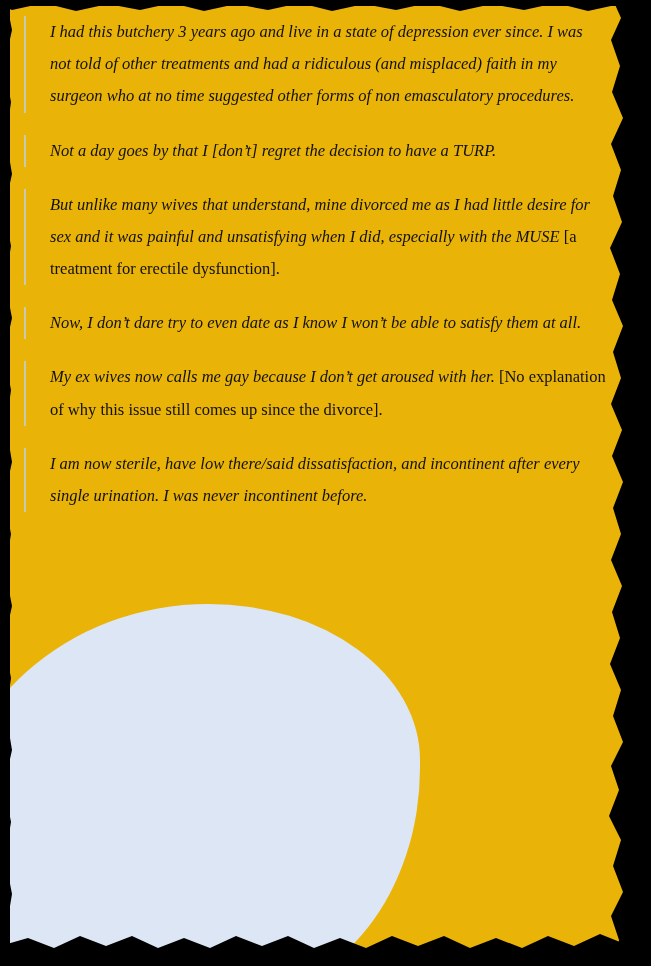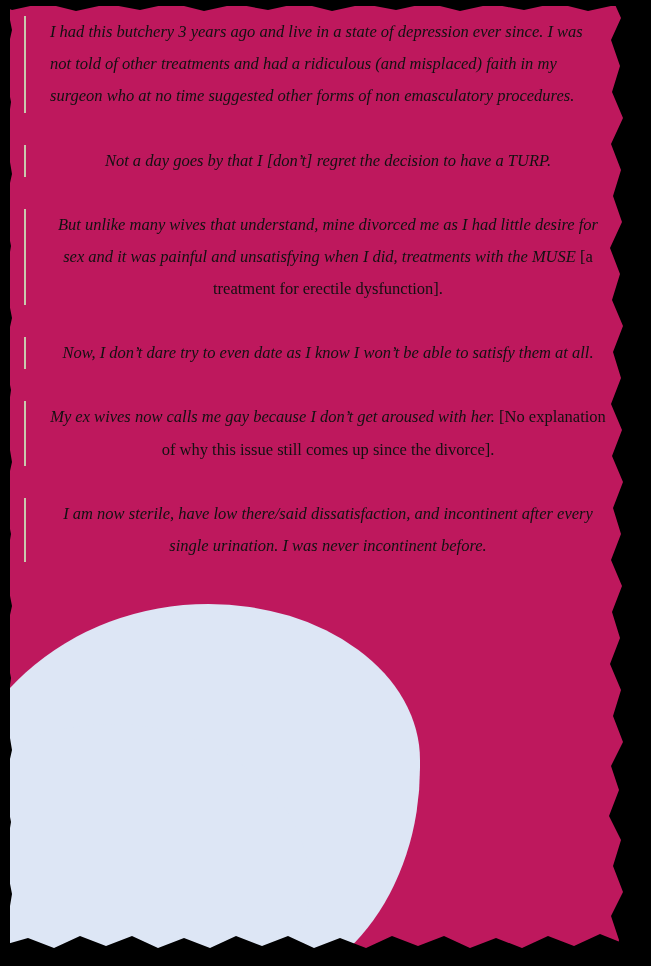--- a/index.html
+++ b/index.html
@@ -21,21 +21,21 @@
     background: #000000;
   }
 
   
   #sheet {
     position: absolute;
     left: 10px;
     top: 6px;
     width: 620px;
     height: 948px;
-    background: #be185d;
+    background: #eab308;
     overflow: hidden;
   }
 
   
   #blob {
     position: absolute;
     left: -60px;
     bottom: -40px;
     width: 470px;
     height: 390px;
@@ -103,41 +103,40 @@
     margin: 0 0 0 14px;
     padding: 0 24px 0 24px;
     border-left: 2px solid #c9c9ad;
     font-size: 16.5px;
     line-height: 1.95;
     color: #111111;
     font-style: italic;
     text-align: left;
   }
   .quote + .quote {
-    margin-top: 32px;
-    text-align: center;
+    margin-top: 22px;
   }
   .quote .bracket {
     font-style: normal;
   }
 </style>
 </head>
 <body>
 
 <div id="page">
 
   <div id="sheet">
 
     <div id="blob"></div>
     <div id="blob2"></div>
 
     <div id="content">
         <div class="quote"><span>I had this butchery 3 years ago and live in a state of depression ever since. I was not told of other treatments and had a ridiculous (and misplaced) faith in my surgeon who at no time suggested other forms of non emasculatory procedures.</span></div>
         <div class="quote"><span>Not a day goes by that I [don’t] regret the decision to have a TURP.</span></div>
-        <div class="quote"><span>But unlike many wives that understand, mine divorced me as I had little desire for sex and it was painful and unsatisfying when I did, treatments with the MUSE </span><span class="bracket">[a treatment for erectile dysfunction].</span></div>
+        <div class="quote"><span>But unlike many wives that understand, mine divorced me as I had little desire for sex and it was painful and unsatisfying when I did, especially with the MUSE </span><span class="bracket">[a treatment for erectile dysfunction].</span></div>
         <div class="quote"><span>Now, I don’t dare try to even date as I know I won’t be able to satisfy them at all.</span></div>
         <div class="quote"><span>My ex wives now calls me gay because I don’t get aroused with her. </span><span class="bracket">[No explanation of why this issue still comes up since the divorce].</span></div>
         <div class="quote"><span> I am now sterile, have low there/said dissatisfaction, and incontinent after every single urination. I was never incontinent before.</span></div>
       </div>
 
   </div>
 
   <svg id="torn-right" viewBox="0 0 46 966" preserveAspectRatio="none">
     <path fill="#000000" d="M46,0 L46,966 L10,966
       L14,940 L6,916 L18,892 L8,866 L16,840 L4,816 L14,790 L6,766

